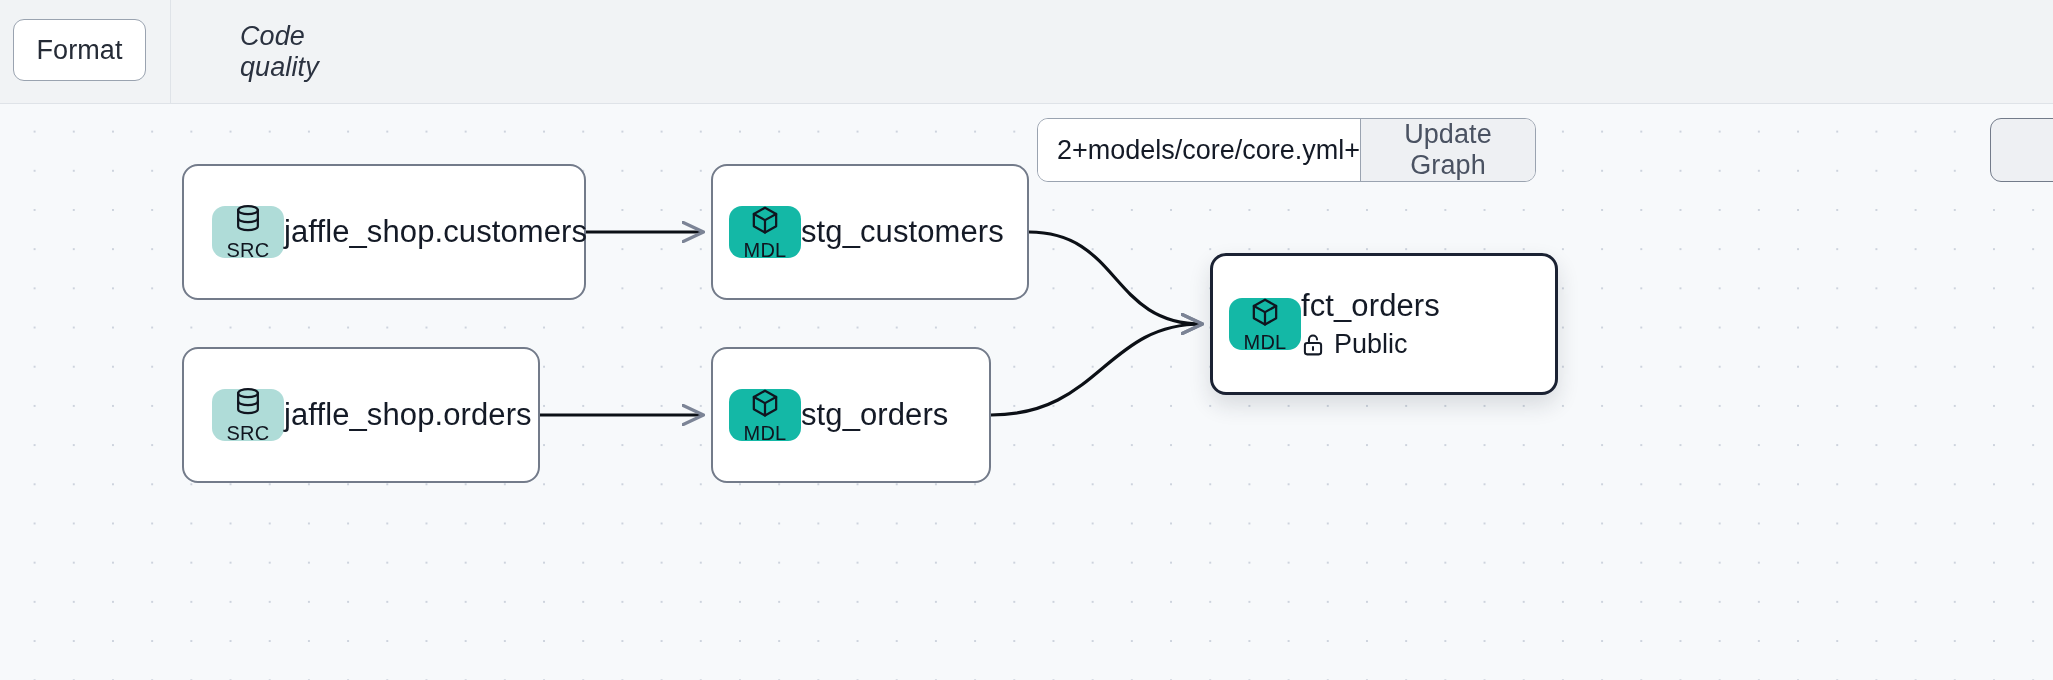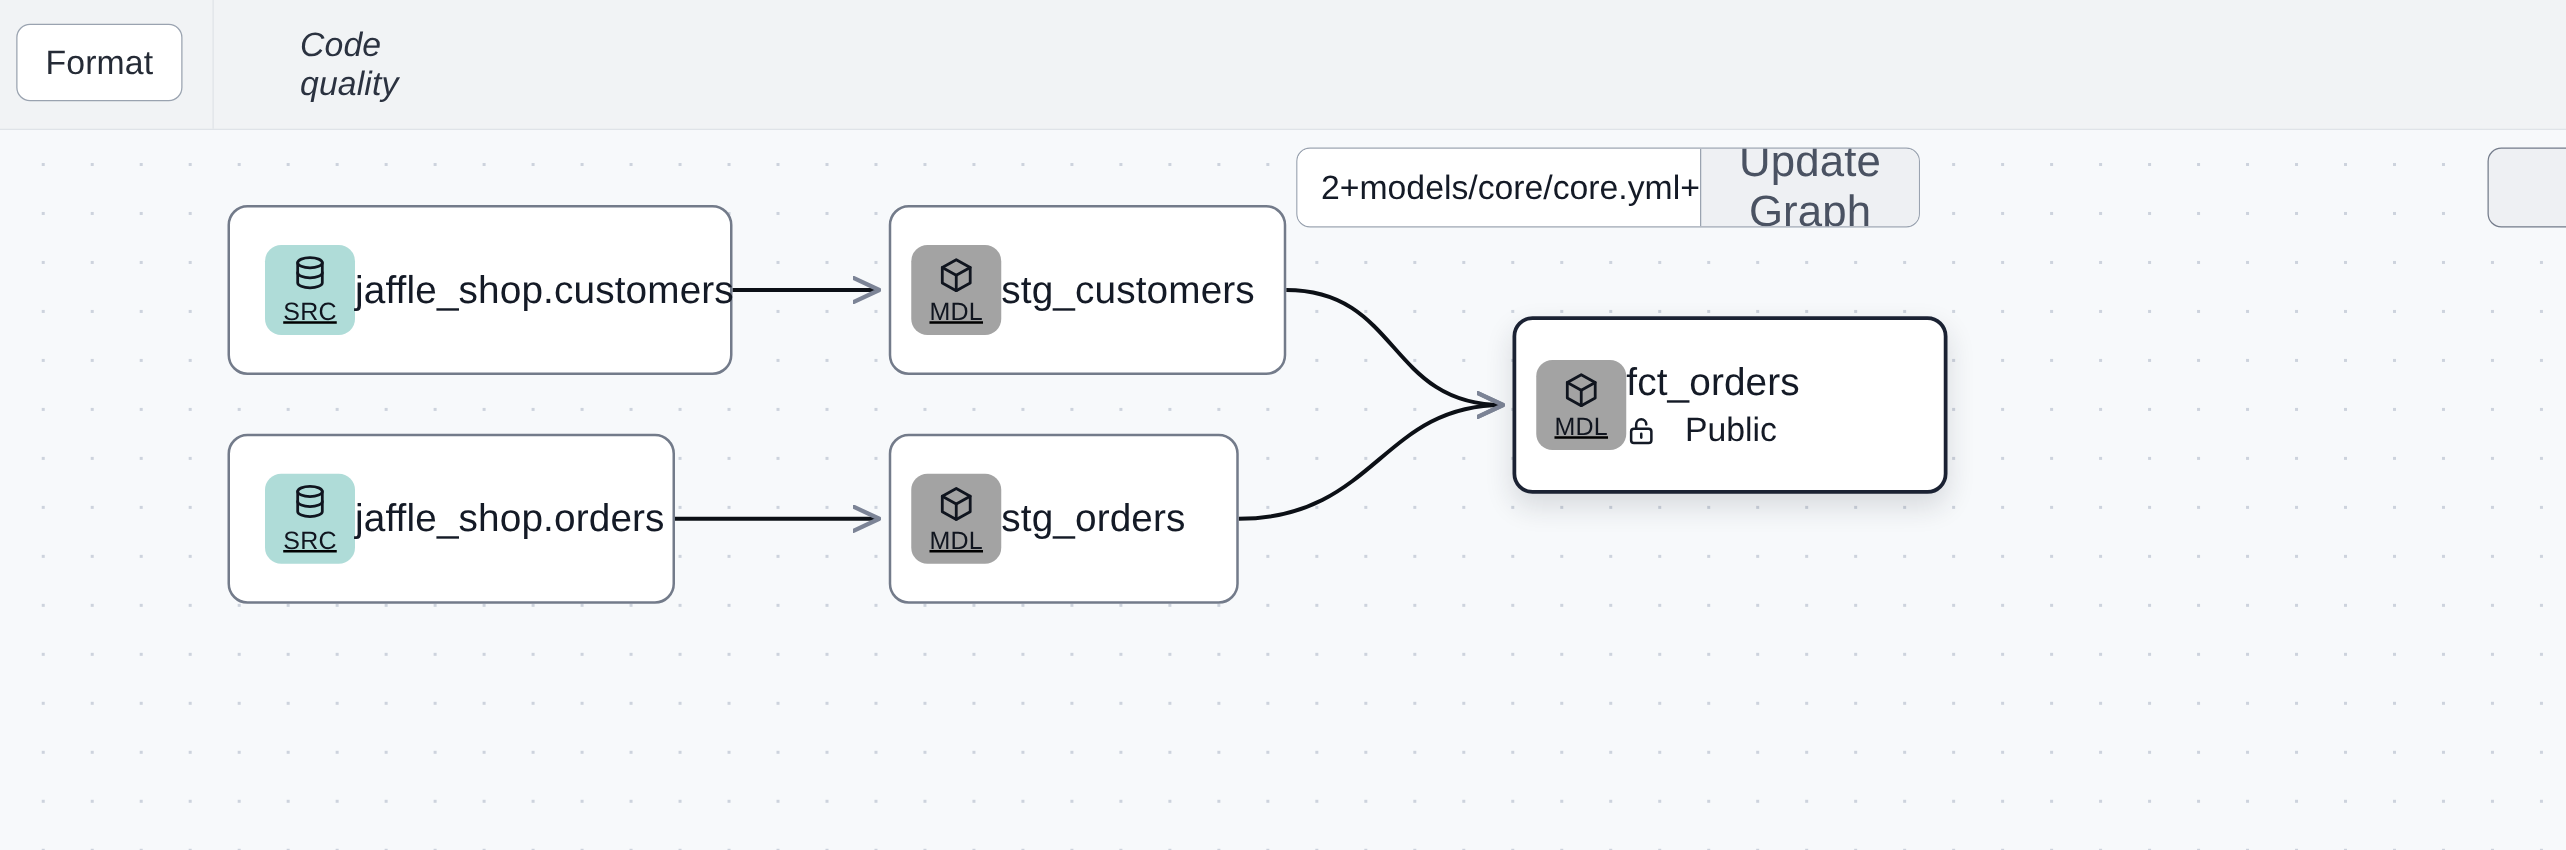--- a/index.html
+++ b/index.html
@@ -133,32 +133,31 @@
     align-items: center;
     cursor: pointer;
   }
   .node.selected {
     border: 3px solid #1b2233;
     box-shadow: 0 10px 22px rgba(25, 32, 48, 0.14);
   }
 
   .badge {
     width: 72px;
-    height: 72px;
+    height: 52px;
     border-radius: 13px;
     display: flex;
     flex-direction: column;
     align-items: center;
     justify-content: center;
     flex: 0 0 auto;
     margin-left: 28px;
-    text-decoration: underline;
   }
   .badge.src { background: #afdcd8; }
-  .badge.mdl { background: #a3a3a3; margin-left: 16px; }
+  .badge.mdl { background: #14b8a6; margin-left: 16px; }
   .badge-icon {
     display: block;
     line-height: 0;
     margin-bottom: 1px;
   }
   .badge-label {
     font-size: 20px;
     color: #10151f;
     letter-spacing: 0.2px;
     line-height: 1;
@@ -173,21 +172,21 @@
   .node-title {
     font-size: 31px;
     color: #141a26;
     line-height: 1.15;
     white-space: nowrap;
     letter-spacing: 0.1px;
   }
   .node-sub {
     display: flex;
     align-items: center;
-    gap: 23px;
+    gap: 9px;
     margin-top: 5px;
     font-size: 27px;
     color: #141a26;
     white-space: nowrap;
   }
   .node-sub .lock-icon { line-height: 0; display: block; }
 
   
   #node-src-customers { left: 182px; top: 60px;  width: 404px; height: 136px; }
   #node-stg-customers { left: 711px; top: 60px;  width: 318px; height: 136px; }
@@ -219,21 +218,21 @@
     color: #141a26;
     padding: 0 0 0 19px;
     box-sizing: border-box;
   }
   .update-graph-button {
     width: 175px;
     background: #eef0f3;
     border: none;
     border-left: 1.5px solid #9aa3b0;
     font-family: "Liberation Sans", sans-serif;
-    font-size: 35px;
+    font-size: 27px;
     color: #4a5262;
     cursor: pointer;
     display: flex;
     align-items: center;
     justify-content: center;
     box-sizing: border-box;
     letter-spacing: 0.1px;
   }
   .side-panel-edge {
     position: absolute;

